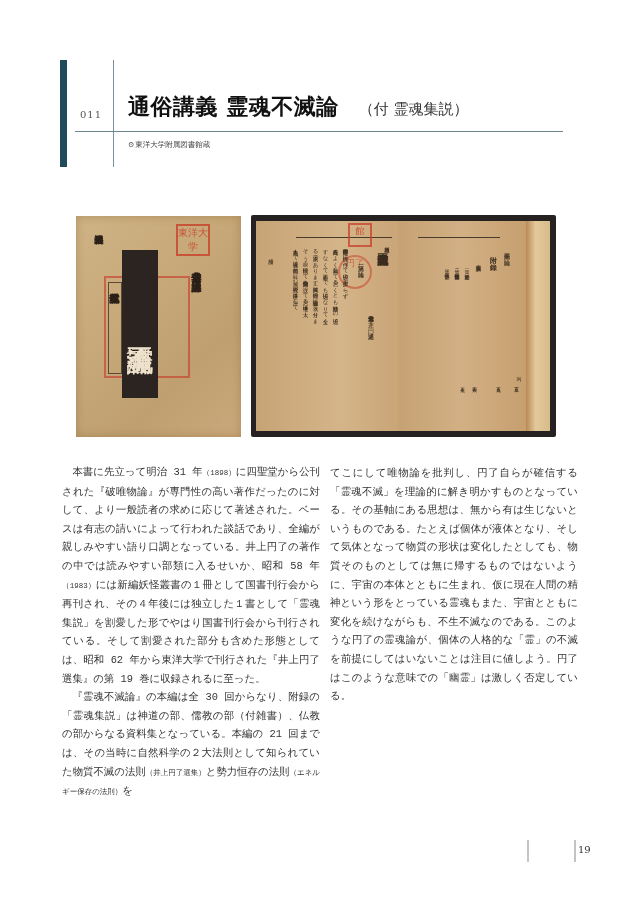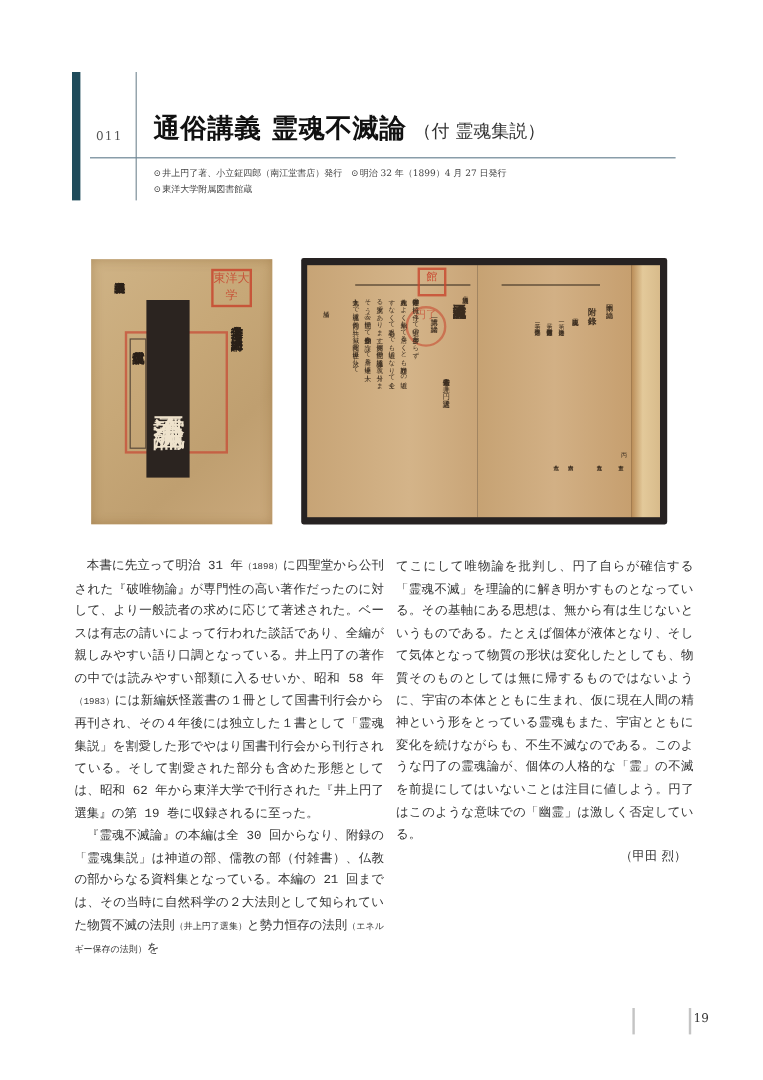--- a/index.html
+++ b/index.html
@@ -6,27 +6,27 @@
   html, body { width: 636px; height: 900px; background: #ffffff; overflow: hidden; }
   body { position: relative; font-family: "DejaVu Sans", "Liberation Sans", sans-serif; color: #333; }
 
   .accent-bar { position: absolute; left: 60px; top: 60px; width: 7px; height: 107px; background: #1f4b5b; }
   .vline { position: absolute; left: 113px; top: 60px; width: 1px; height: 107px; background: #7d8f99; }
   .hrule { position: absolute; left: 75px; top: 131px; width: 488px; height: 1px; background: #6d8694; }
 
   .entry-no { position: absolute; left: 80px; top: 109px; font-family: "DejaVu Serif", "Liberation Serif", serif; font-size: 10px; color: #555; letter-spacing: 1px; }
   .title { position: absolute; left: 128px; top: 92px; white-space: nowrap; font-family: "DejaVu Serif", "Liberation Serif", serif; }
   .title .main { font-size: 22px; font-weight: bold; color: #111; letter-spacing: 0.5px; }
-  .title .sub { font-size: 15px; color: #333; margin-left: 6px; }
+  .title .sub { font-size: 15px; color: #333; margin-left: 20px; }
 
   .meta { position: absolute; left: 128px; top: 138px; font-family: "DejaVu Serif", "Liberation Serif", serif; font-size: 7.5px; color: #444; line-height: 13px; white-space: nowrap; }
   .meta .bullet { font-size: 7.5px; margin-right: 1px; }
 
   
-  .photo-cover { position: absolute; left: 76px; top: 216px; width: 151px; height: 221px;
+  .photo-cover { position: absolute; left: 76px; top: 216px; width: 165px; height: 221px;
     background: linear-gradient(135deg, #cfb386 0%, #c7a878 40%, #bf9f70 70%, #caa97c 100%);
     box-shadow: inset 0 0 10px rgba(120,80,30,0.35); overflow: hidden; }
   .cover-stamp-top { position: absolute; left: 100px; top: 8px; width: 34px; height: 32px; border: 2px solid #c8472f; color: #c8472f; font-size: 10px; line-height: 14px; text-align: center; font-family: "DejaVu Serif", serif; opacity: 0.85; }
   .cover-small { position: absolute; left: 18px; top: 12px; writing-mode: vertical-rl; font-family: "DejaVu Serif", serif; font-size: 9px; font-weight: bold; color: #2a2018; line-height: 10px; height: 30px; }
   .cover-title-box { position: absolute; left: 46px; top: 34px; width: 36px; height: 148px; background: #2b2420; color: #eee2cc; writing-mode: vertical-rl; font-family: "DejaVu Serif", serif; font-size: 27px; line-height: 36px; text-align: center; letter-spacing: 0px; padding-top: 4px; }
   .cover-redframe { position: absolute; left: 28px; top: 60px; width: 86px; height: 102px; border: 2px solid rgba(200,70,50,0.7); }
   .cover-appendix { position: absolute; left: 32px; top: 66px; width: 14px; height: 92px; writing-mode: vertical-rl; font-family: "DejaVu Serif", serif; font-size: 10px; font-weight: bold; color: #2a2018; border: 1px solid #5a4a3a; line-height: 14px; padding-top: 2px; }
   .cover-author { position: absolute; left: 114px; top: 48px; writing-mode: vertical-rl; font-family: "DejaVu Serif", serif; font-size: 10px; font-weight: bold; color: #2a2018; line-height: 12px; height: 160px; }
 
   .photo-book { position: absolute; left: 251px; top: 215px; width: 305px; height: 222px; background: #262222; border-radius: 2px; }
@@ -54,23 +54,20 @@
 <body>
 
 <div class="accent-bar"></div>
 <div class="vline"></div>
 <div class="hrule"></div>
 <div class="entry-no">011</div>
 <div class="title">
   <span class="main">通俗講義 霊魂不滅論</span><span class="sub">（付 霊魂集説）</span>
 </div>
 <div class="meta">
-  <div>
-    <span class="bullet">⊙</span><span>井上円了著、小立鉦四郎（南江堂書店）発行</span>&nbsp;&nbsp;&nbsp;<span class="bullet">⊙</span><span>明治 32 年（1899）4 月 27 日発行</span>
-  </div>
   <div>
     <span class="bullet">⊙</span><span>東洋大学附属図書館蔵</span>
   </div>
 </div>
 
 <div class="photo-cover">
   <div class="cover-stamp-top">東洋大学</div>
   <div class="cover-redframe"></div>
   <div class="cover-small">通俗講義</div>
   <div class="cover-title-box">霊魂不滅論</div>
@@ -116,18 +113,17 @@
   <p class="indent">
     <span>本書に先立って明治 31 年</span><span class="small">（1898）</span><span>に四聖堂から公刊された『破唯物論』が専門性の高い著作だったのに対して、より一般読者の求めに応じて著述された。ベースは有志の請いによって行われた談話であり、全編が親しみやすい語り口調となっている。井上円了の著作の中では読みやすい部類に入るせいか、昭和 58 年</span><span class="small">（1983）</span><span>には新編妖怪叢書の１冊として国書刊行会から再刊され、その４年後には独立した１書として「霊魂集説」を割愛した形でやはり国書刊行会から刊行されている。そして割愛された部分も含めた形態としては、昭和 62 年から東洋大学で刊行された『井上円了選集』の第 19 巻に収録されるに至った。</span>
   </p>
   <p class="indent">
     <span>『霊魂不滅論』の本編は全 30 回からなり、附録の「霊魂集説」は神道の部、儒教の部（付雑書）、仏教の部からなる資料集となっている。本編の 21 回までは、その当時に自然科学の２大法則として知られていた物質不滅の法則</span><span class="small">（井上円了選集）</span><span>と勢力恒存の法則</span><span class="small">（エネルギー保存の法則）</span><span>を</span>
   </p>
 </div>
 
 <div class="body-col right">
   <p>てこにして唯物論を批判し、円了自らが確信する「霊魂不滅」を理論的に解き明かすものとなっている。その基軸にある思想は、無から有は生じないというものである。たとえば個体が液体となり、そして気体となって物質の形状は変化したとしても、物質そのものとしては無に帰するものではないように、宇宙の本体とともに生まれ、仮に現在人間の精神という形をとっている霊魂もまた、宇宙とともに変化を続けながらも、不生不滅なのである。このような円了の霊魂論が、個体の人格的な「霊」の不滅を前提にしてはいないことは注目に値しよう。円了はこのような意味での「幽霊」は激しく否定している。</p>
-  <p class="signature">（甲田 烈）</p>
 </div>
 
 <div class="folio-left"></div>
 <div class="folio-num">19</div>
 <div class="folio-right"></div>
 
 </body></html>

